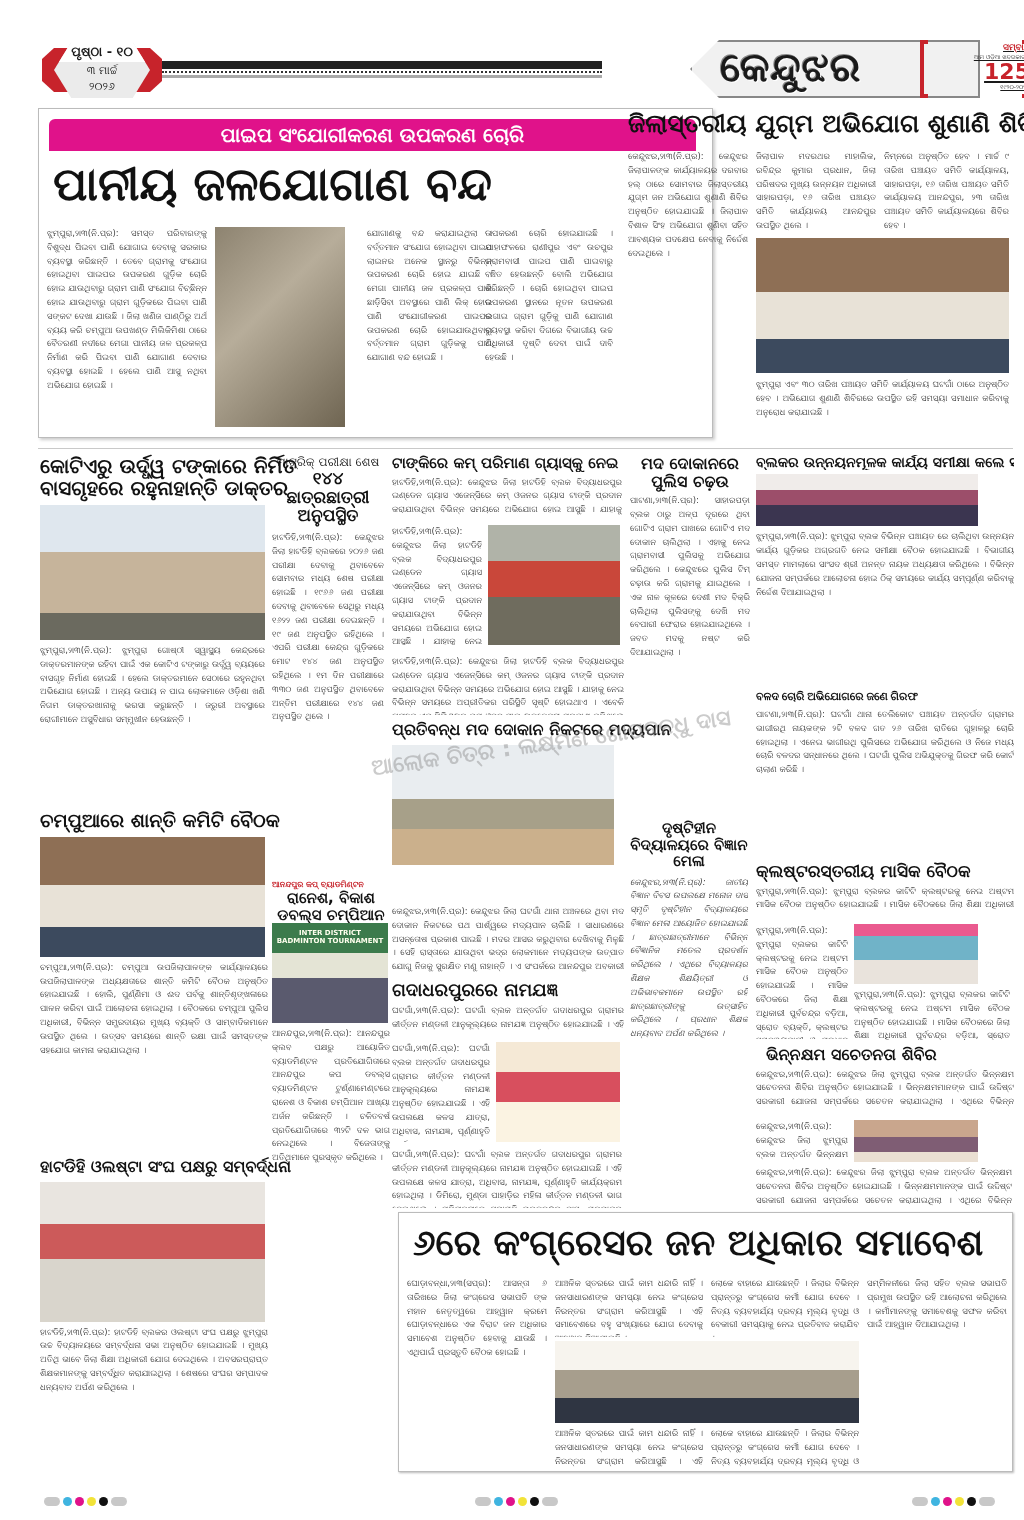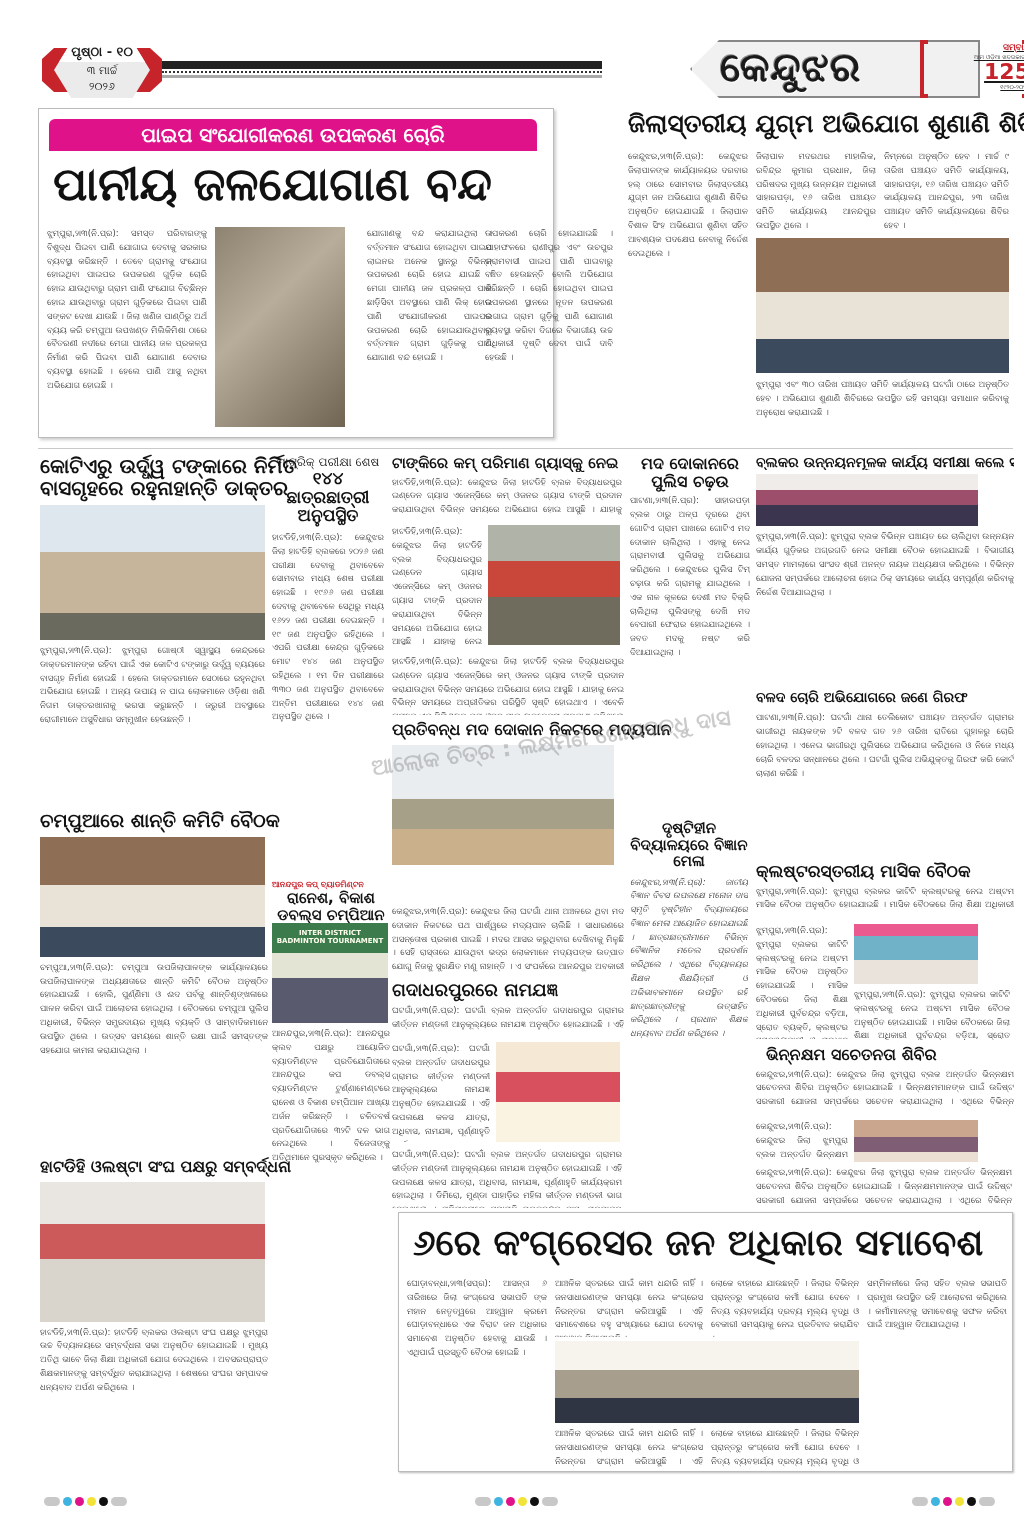--- a/index.html
+++ b/index.html
@@ -65,21 +65,21 @@
 <div class="abs district-name">କେନ୍ଦୁଝର</div>
 <div class="abs brand">
   <div class="bracket-l"></div>
   <div class="bracket-r"></div>
   <div class="name">ସମ୍ବାଦ</div>
   <div class="years">ଆମ ଓଡ଼ିଆ ଖବରକାଗଜ</div>
   <div class="num">125</div>
   <div class="years">୧୯୨୦-୨୦୨୬</div>
 </div>
 
-<div class="abs box" style="left:38px;top:108px;width:516px;height:330px;box-shadow:2px 2px 3px #ccc;">
+<div class="abs box" style="left:38px;top:108px;width:675px;height:330px;box-shadow:2px 2px 3px #ccc;">
   <div class="kicker-pink" style="margin:10px 16px 0 10px;">ପାଇପ ସଂଯୋଗୀକରଣ ଉପକରଣ ଚୋରି</div>
   <div class="headline" style="font-size:46px;padding:8px 0 0 14px;">ପାନୀୟ ଜଳଯୋଗାଣ ବନ୍ଦ</div>
   <div class="body-text" style="position:absolute;left:8px;top:118px;width:160px;height:205px;">ଝୁମ୍ପୁରା,୨ା୩(ନି.ପ୍ର): ସମସ୍ତ ପରିବାରଙ୍କୁ ବିଶୁଦ୍ଧ ପିଇବା ପାଣି ଯୋଗାଇ ଦେବାକୁ ସରକାର ବ୍ୟବସ୍ଥା କରିଛନ୍ତି । ତେବେ ଗ୍ରାମକୁ ସଂଯୋଗ ହୋଇଥିବା ପାଇପର ଉପକରଣ ଗୁଡ଼ିକ ଚୋରି ହୋଇ ଯାଉଥିବାରୁ ଗ୍ରାମ ପାଣି ସଂଯୋଗ ବିଚ୍ଛିନ୍ନ ହୋଇ ଯାଉଥିବାରୁ ଗ୍ରାମ ଗୁଡ଼ିକରେ ପିଇବା ପାଣି ସଙ୍କଟ ଦେଖା ଯାଉଛି । ଜିଲା ଖଣିଜ ପାଣ୍ଠିରୁ ଅର୍ଥ ବ୍ୟୟ କରି ଚମ୍ପୁଆ ଉପଖଣ୍ଡ ମିଲିକିମିଶା ଠାରେ ବୈତରଣୀ ନଦୀରେ ମେଗା ପାନୀୟ ଜଳ ପ୍ରକଳ୍ପ ନିର୍ମାଣ କରି ପିଇବା ପାଣି ଯୋଗାଣ ଦେବାର ବ୍ୟବସ୍ଥା ହୋଇଛି । ହେଲେ ପାଣି ଆସୁ ନଥିବା ଅଭିଯୋଗ ହୋଇଛି ।</div>
   <div class="photo" style="position:absolute;left:176px;top:118px;width:130px;height:200px;"></div>
   <div class="body-text" style="position:absolute;left:328px;top:118px;width:125px;height:205px;">ଯୋଗାଣକୁ ବନ୍ଦ କରାଯାଇଥିଲା । ବର୍ତ୍ତମାନ ସଂଯୋଗ ହୋଇଥିବା ପାଇପ ଲାଇନର ଅନେକ ସ୍ଥାନରୁ ବିଭିନ୍ନ ଉପକରଣ ଚୋରି ହୋଇ ଯାଇଛି । ମେଗା ପାନୀୟ ଜଳ ପ୍ରକଳ୍ପ ପାଣି ଛାଡ଼ିସିବା ଅବସ୍ଥାରେ ପାଣି ଲିକ୍ ହୋଇ ପାଣି ସଂଯୋଗୀକରଣ ପାଇପର ଉପକରଣ ଚୋରି ହୋଇଯାଉଥିବାରୁ ବର୍ତ୍ତମାନ ଗ୍ରାମ ଗୁଡ଼ିକକୁ ପାଣି ଯୋଗାଣ ବନ୍ଦ ହୋଇଛି ।</div>
   <div class="body-text" style="position:absolute;left:446px;top:118px;width:128px;height:205px;">ଉପକରଣ ଚୋରି ହୋଇଯାଇଛି । ଯାହାଫଳରେ ରାଣୀପୁର ଏବଂ ଉଚପୁର ଗ୍ରାମବାସୀ ପାଇପ ପାଣି ପାଇବାରୁ ବଞ୍ଚିତ ହେଉଛନ୍ତି ବୋଲି ଅଭିଯୋଗ କରିଛନ୍ତି । ଚୋରି ହୋଇଥିବା ପାଇପ ଉପକରଣ ସ୍ଥାନରେ ନୂତନ ଉପକରଣ ଲଗାଇ ଗ୍ରାମ ଗୁଡ଼ିକୁ ପାଣି ଯୋଗାଣ ବ୍ୟବସ୍ଥା କରିବା ଦିଗରେ ବିଭାଗୀୟ ଉଚ୍ଚ ଅଧିକାରୀ ଦୃଷ୍ଟି ଦେବା ପାଇଁ ଦାବି ହେଉଛି ।</div>
 </div>
 
 <div class="abs" style="left:628px;top:110px;width:385px;height:330px;">
   <div class="headline" style="font-size:25px;white-space:nowrap;">ଜିଲାସ୍ତରୀୟ ଯୁଗ୍ମ ଅଭିଯୋଗ ଶୁଣାଣି ଶିବିର</div>
@@ -117,21 +117,21 @@
   <div class="body-text" style="height:300px;margin-top:4px;">ପାଟଣା,୨ା୩(ନି.ପ୍ର): ସାହାରପଡ଼ା ବ୍ଲକ ଠାରୁ ଅଳ୍ପ ଦୂରରେ ଥିବା ଗୋଟିଏ ଗ୍ରାମ ପାଖରେ ଗୋଟିଏ ମଦ ଦୋକାନ ଚାଲିଥିଲା । ଏହାକୁ ନେଇ ଗ୍ରାମବାସୀ ପୁଲିସକୁ ଅଭିଯୋଗ କରିଥିଲେ । କେନ୍ଦୁଝରେ ପୁଲିସ ଟିମ୍ ଚଢ଼ାଉ କରି ଗ୍ରାମକୁ ଯାଇଥିଲେ । ଏକ ନାଳ କୂଳରେ ଦେଶୀ ମଦ ବିକ୍ରି ଚାଲିଥିଲା ପୁଲିସଙ୍କୁ ଦେଖି ମଦ ବେପାରୀ ଫେରାର ହୋଇଯାଇଥିଲେ । ଜବତ ମଦକୁ ନଷ୍ଟ କରି ଦିଆଯାଇଥିଲା ।</div>
 </div>
 
 <div class="abs" style="left:756px;top:455px;width:258px;height:230px;">
   <div class="headline" style="font-size:14px;white-space:nowrap;overflow:hidden;">ବ୍ଲକର ଉନ୍ନୟନମୂଳକ କାର୍ଯ୍ୟ ସମୀକ୍ଷା କଲେ ସାଂସଦ</div>
   <div class="photo people" style="margin-top:4px;width:222px;height:52px;"></div>
   <div class="body-text" style="margin-top:4px;height:170px;">ଝୁମ୍ପୁରା,୨ା୩(ନି.ପ୍ର): ଝୁମ୍ପୁରା ବ୍ଲକ ବିଭିନ୍ନ ପଞ୍ଚାୟତ ରେ ଚାଲିଥିବା ଉନ୍ନୟନ କାର୍ଯ୍ୟ ଗୁଡ଼ିକର ଅଗ୍ରଗତି ନେଇ ସମୀକ୍ଷା ବୈଠକ ହୋଇଯାଇଛି । ବିଭାଗୀୟ ସମସ୍ତ ମାମଲାରେ ସାଂସଦ ଶ୍ରୀ ଅନନ୍ତ ନାୟକ ଅଧ୍ୟକ୍ଷତା କରିଥିଲେ । ବିଭିନ୍ନ ଯୋଜନା ସମ୍ପର୍କରେ ଆଲୋଚନା ହୋଇ ଠିକ୍ ସମୟରେ କାର୍ଯ୍ୟ ସମ୍ପୂର୍ଣ୍ଣ କରିବାକୁ ନିର୍ଦ୍ଦେଶ ଦିଆଯାଇଥିଲା ।</div>
 </div>
 
 <div class="abs" style="left:756px;top:690px;width:258px;height:170px;">
-  <div class="headline" style="font-size:14px;white-space:nowrap;">ବଳଦ ଚୋରି ଅଭିଯୋଗରେ ଜଣେ ଗିରଫ</div>
+  <div class="headline" style="font-size:11px;white-space:nowrap;font-family:Liberation Serif, serif;">ବଳଦ ଚୋରି ଅଭିଯୋଗରେ ଜଣେ ଗିରଫ</div>
   <div class="body-text" style="height:140px;margin-top:6px;">ପାଟଣା,୨ା୩(ନି.ପ୍ର): ଘଟଗାଁ ଥାନା ତେଲିକୋଟ ପଞ୍ଚାୟତ ଅନ୍ତର୍ଗତ ଗ୍ରାମର ଭାଗୀରଥି ନାୟକଙ୍କ ୨ଟି ବଳଦ ଗତ ୨୬ ତାରିଖ ରାତିରେ ଗୁହାଳରୁ ଚୋରି ହୋଇଥିଲା । ଏନେଇ ଭାଗୀରଥି ପୁଲିସରେ ଅଭିଯୋଗ କରିଥିଲେ ଓ ନିଜେ ମଧ୍ୟ ଚୋରି ବଳଦର ସନ୍ଧାନରେ ଥିଲେ । ଘଟଗାଁ ପୁଲିସ ଅଭିଯୁକ୍ତକୁ ଗିରଫ କରି କୋର୍ଟ ଚାଲାଣ କରିଛି ।</div>
 </div>
 
 <div class="abs" style="left:392px;top:655px;width:232px;height:245px;">
   <div class="body-text" style="height:60px;">ହାଟଡିହି,୨ା୩(ନି.ପ୍ର): କେନ୍ଦୁଝର ଜିଲା ହାଟଡିହି ବ୍ଲକ ବିଦ୍ୟାଧରପୁର ଇଣ୍ଡେନ ଗ୍ୟାସ ଏଜେନ୍ସିରେ କମ୍ ଓଜନର ଗ୍ୟାସ ଟାଙ୍କି ପ୍ରଦାନ କରାଯାଉଥିବା ବିଭିନ୍ନ ସମୟରେ ଅଭିଯୋଗ ହୋଇ ଆସୁଛି । ଯାହାକୁ ନେଇ ବିଭିନ୍ନ ସମୟରେ ଅପ୍ରୀତିକର ପରିସ୍ଥିତି ସୃଷ୍ଟି ହୋଇଥାଏ । ଏବେଳି ଗ୍ରାହକ ଏକ ସିଲିଣ୍ଡର କମ୍ ଓଜନ ପାଇ ଉତ୍ତେଜନା ପ୍ରକାଶ କରିଥିଲେ ।</div>
   <div class="headline" style="font-size:16px;white-space:nowrap;margin-top:6px;">ପ୍ରତିବନ୍ଧ ମଦ ଦୋକାନ ନିକଟରେ ମଦ୍ୟପାନ</div>
   <div class="photo street" style="margin-top:6px;width:222px;height:120px;"></div>
 </div>
 <div class="abs body-text" style="left:392px;top:905px;width:232px;height:70px;">କେନ୍ଦୁଝର,୨ା୩(ନି.ପ୍ର): କେନ୍ଦୁଝର ଜିଲା ଘଟଗାଁ ଥାନା ଅଞ୍ଚଳରେ ଥିବା ମଦ ଦୋକାନ ନିକଟରେ ପଥ ପାର୍ଶ୍ୱରେ ମଦ୍ୟପାନ ଚାଲିଛି । ସାଧାରଣରେ ଅସନ୍ତୋଷ ପ୍ରକାଶ ପାଇଛି । ମଦର ଆସର କରୁଥିବାର ଦେଖିବାକୁ ମିଳୁଛି । ସେହି ରାସ୍ତାରେ ଯାଉଥିବା ଭଦ୍ର ଲୋକମାନେ ମଦ୍ୟପଙ୍କ ଉତ୍ପାତ ଯୋଗୁ ନିଜକୁ ସୁରକ୍ଷିତ ମଣୁ ନାହାନ୍ତି । ଏ ସଂପର୍କରେ ଆନନ୍ଦପୁର ଅବକାରୀ ଅଧିକ୍ଷକ ବ୍ରଜ ମୋହନ ମାଳିକଙ୍କୁ ପଚାରିବାରୁ ଅନୁସନ୍ଧାନ କରି କାର୍ଯ୍ୟାନୁଷ୍ଠାନ ଗ୍ରହଣ କରାଯିବ ବୋଲି ସେ କହିଛନ୍ତି ।</div>
 <div class="abs watermark">ଆଲୋକ ଚିତ୍ର : ଲକ୍ଷ୍ମଣ ଗୋପବନ୍ଧୁ ଦାସ</div>

